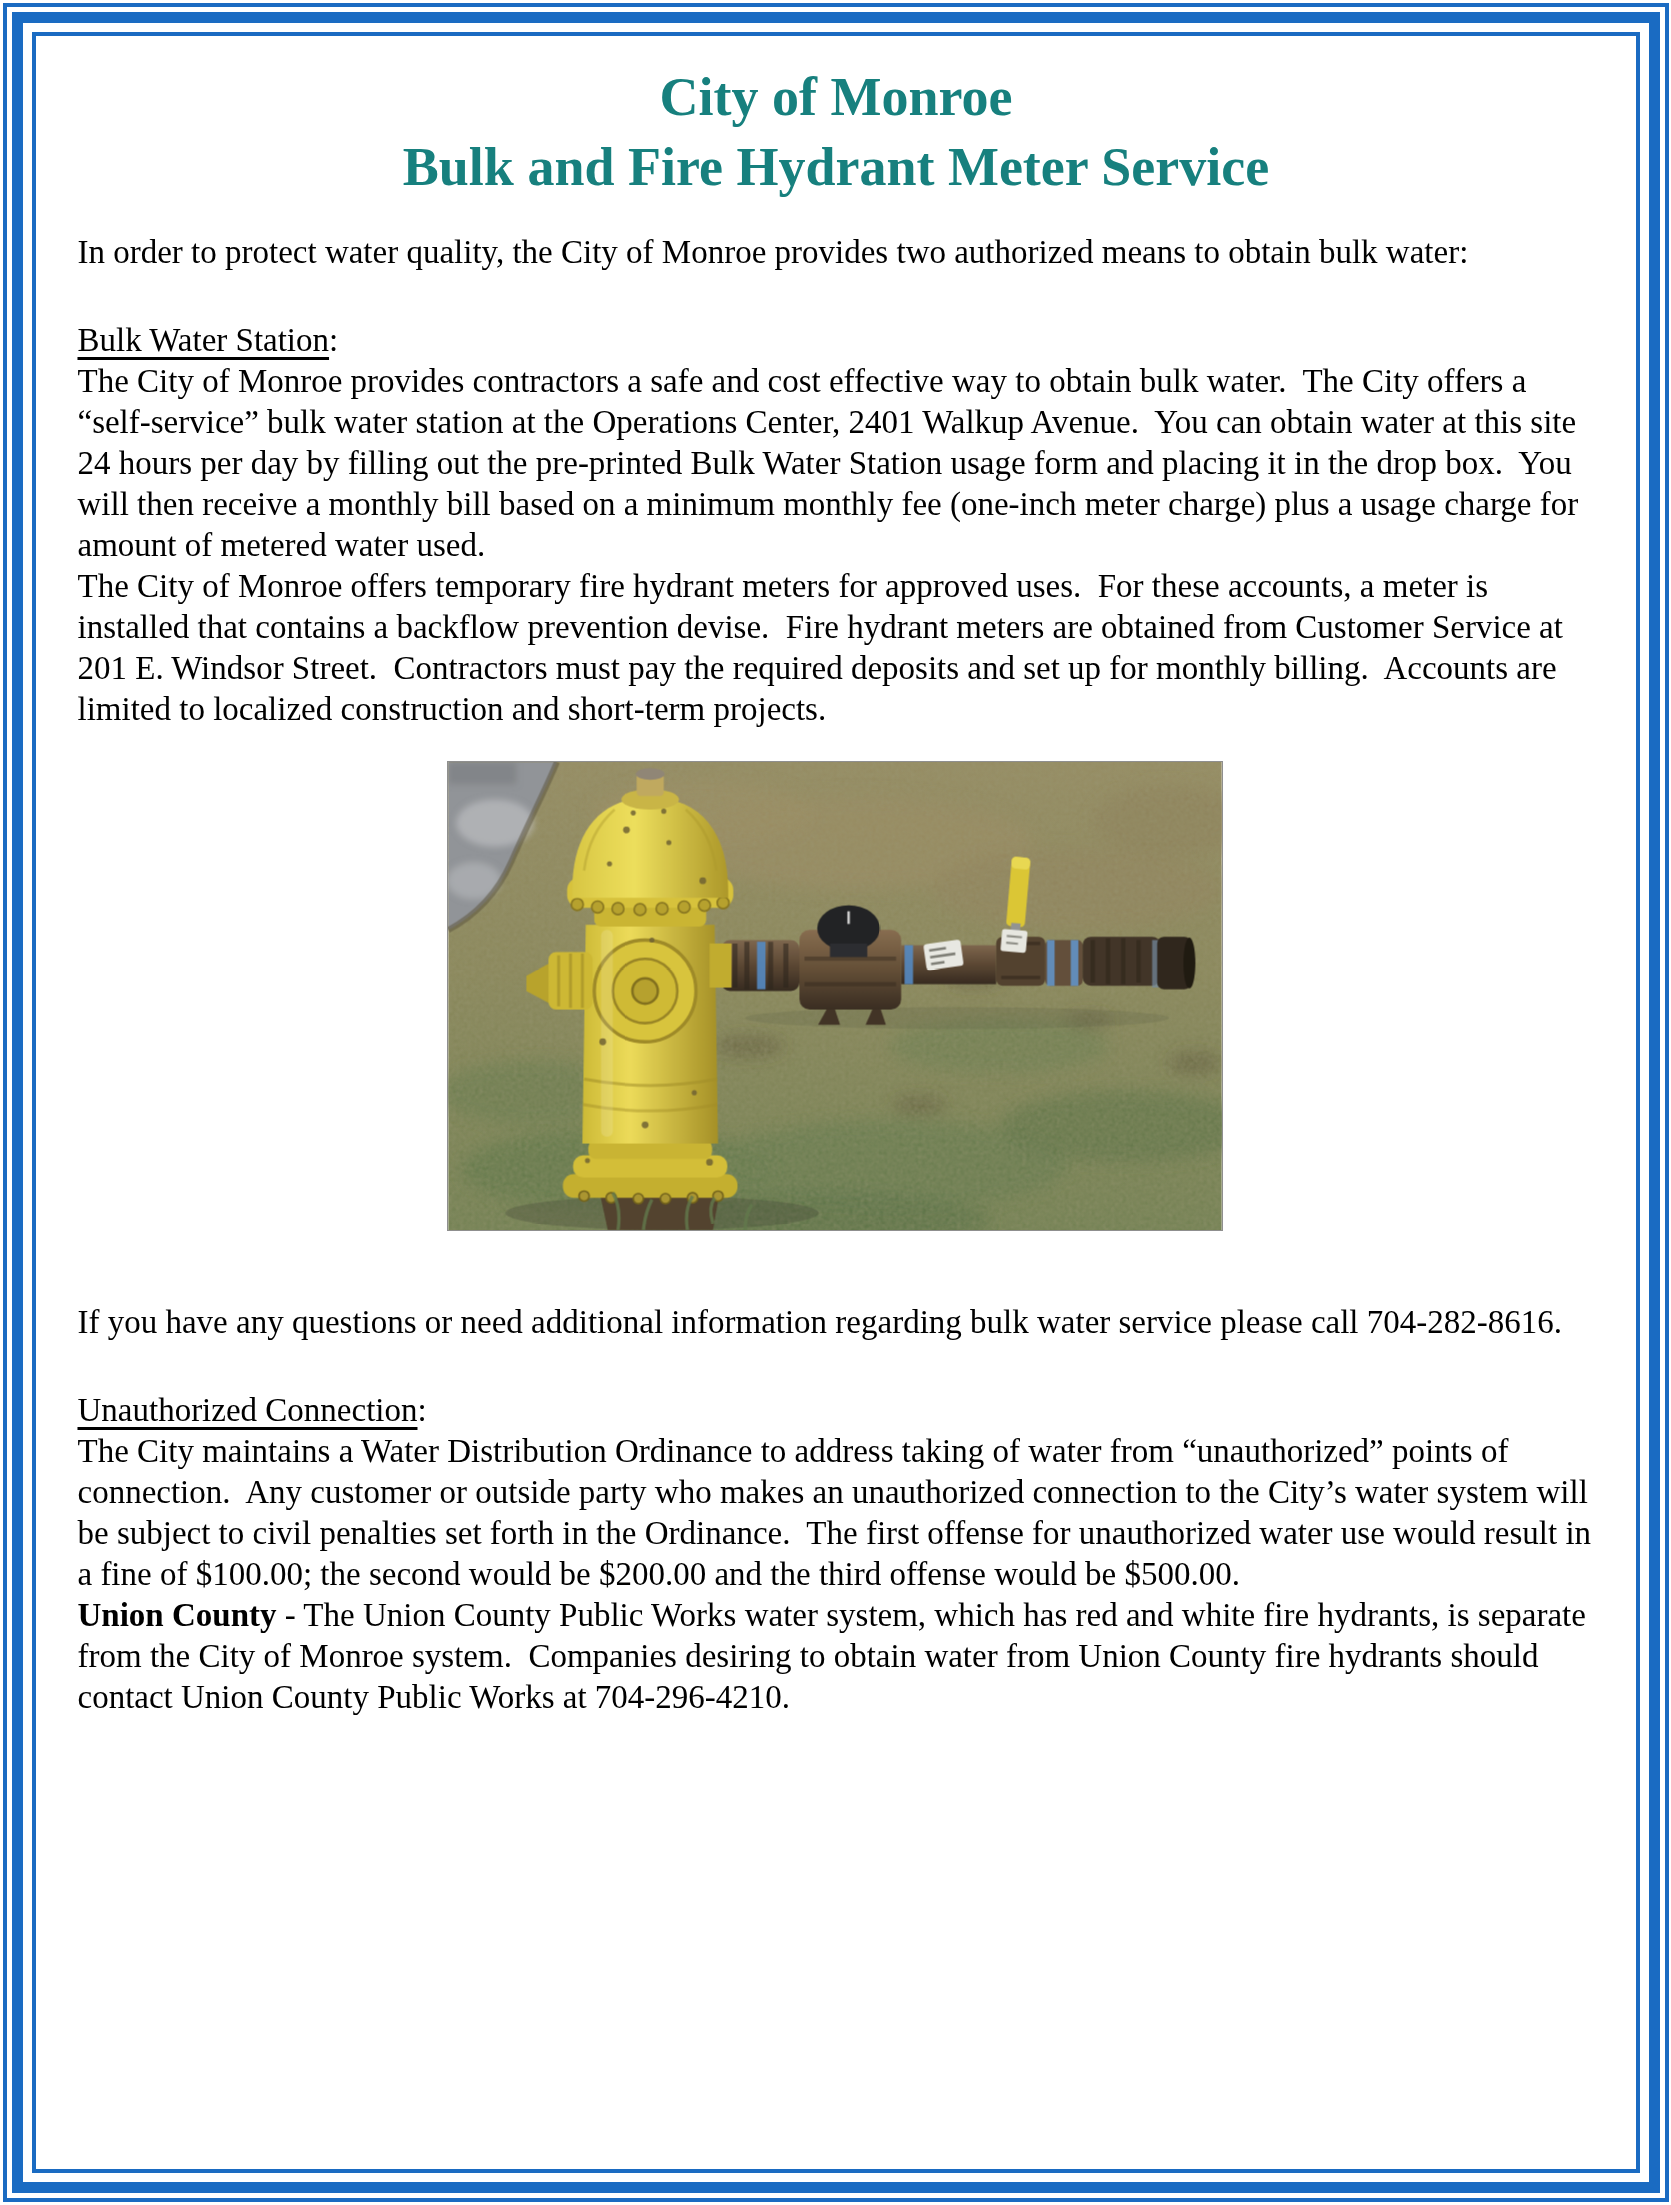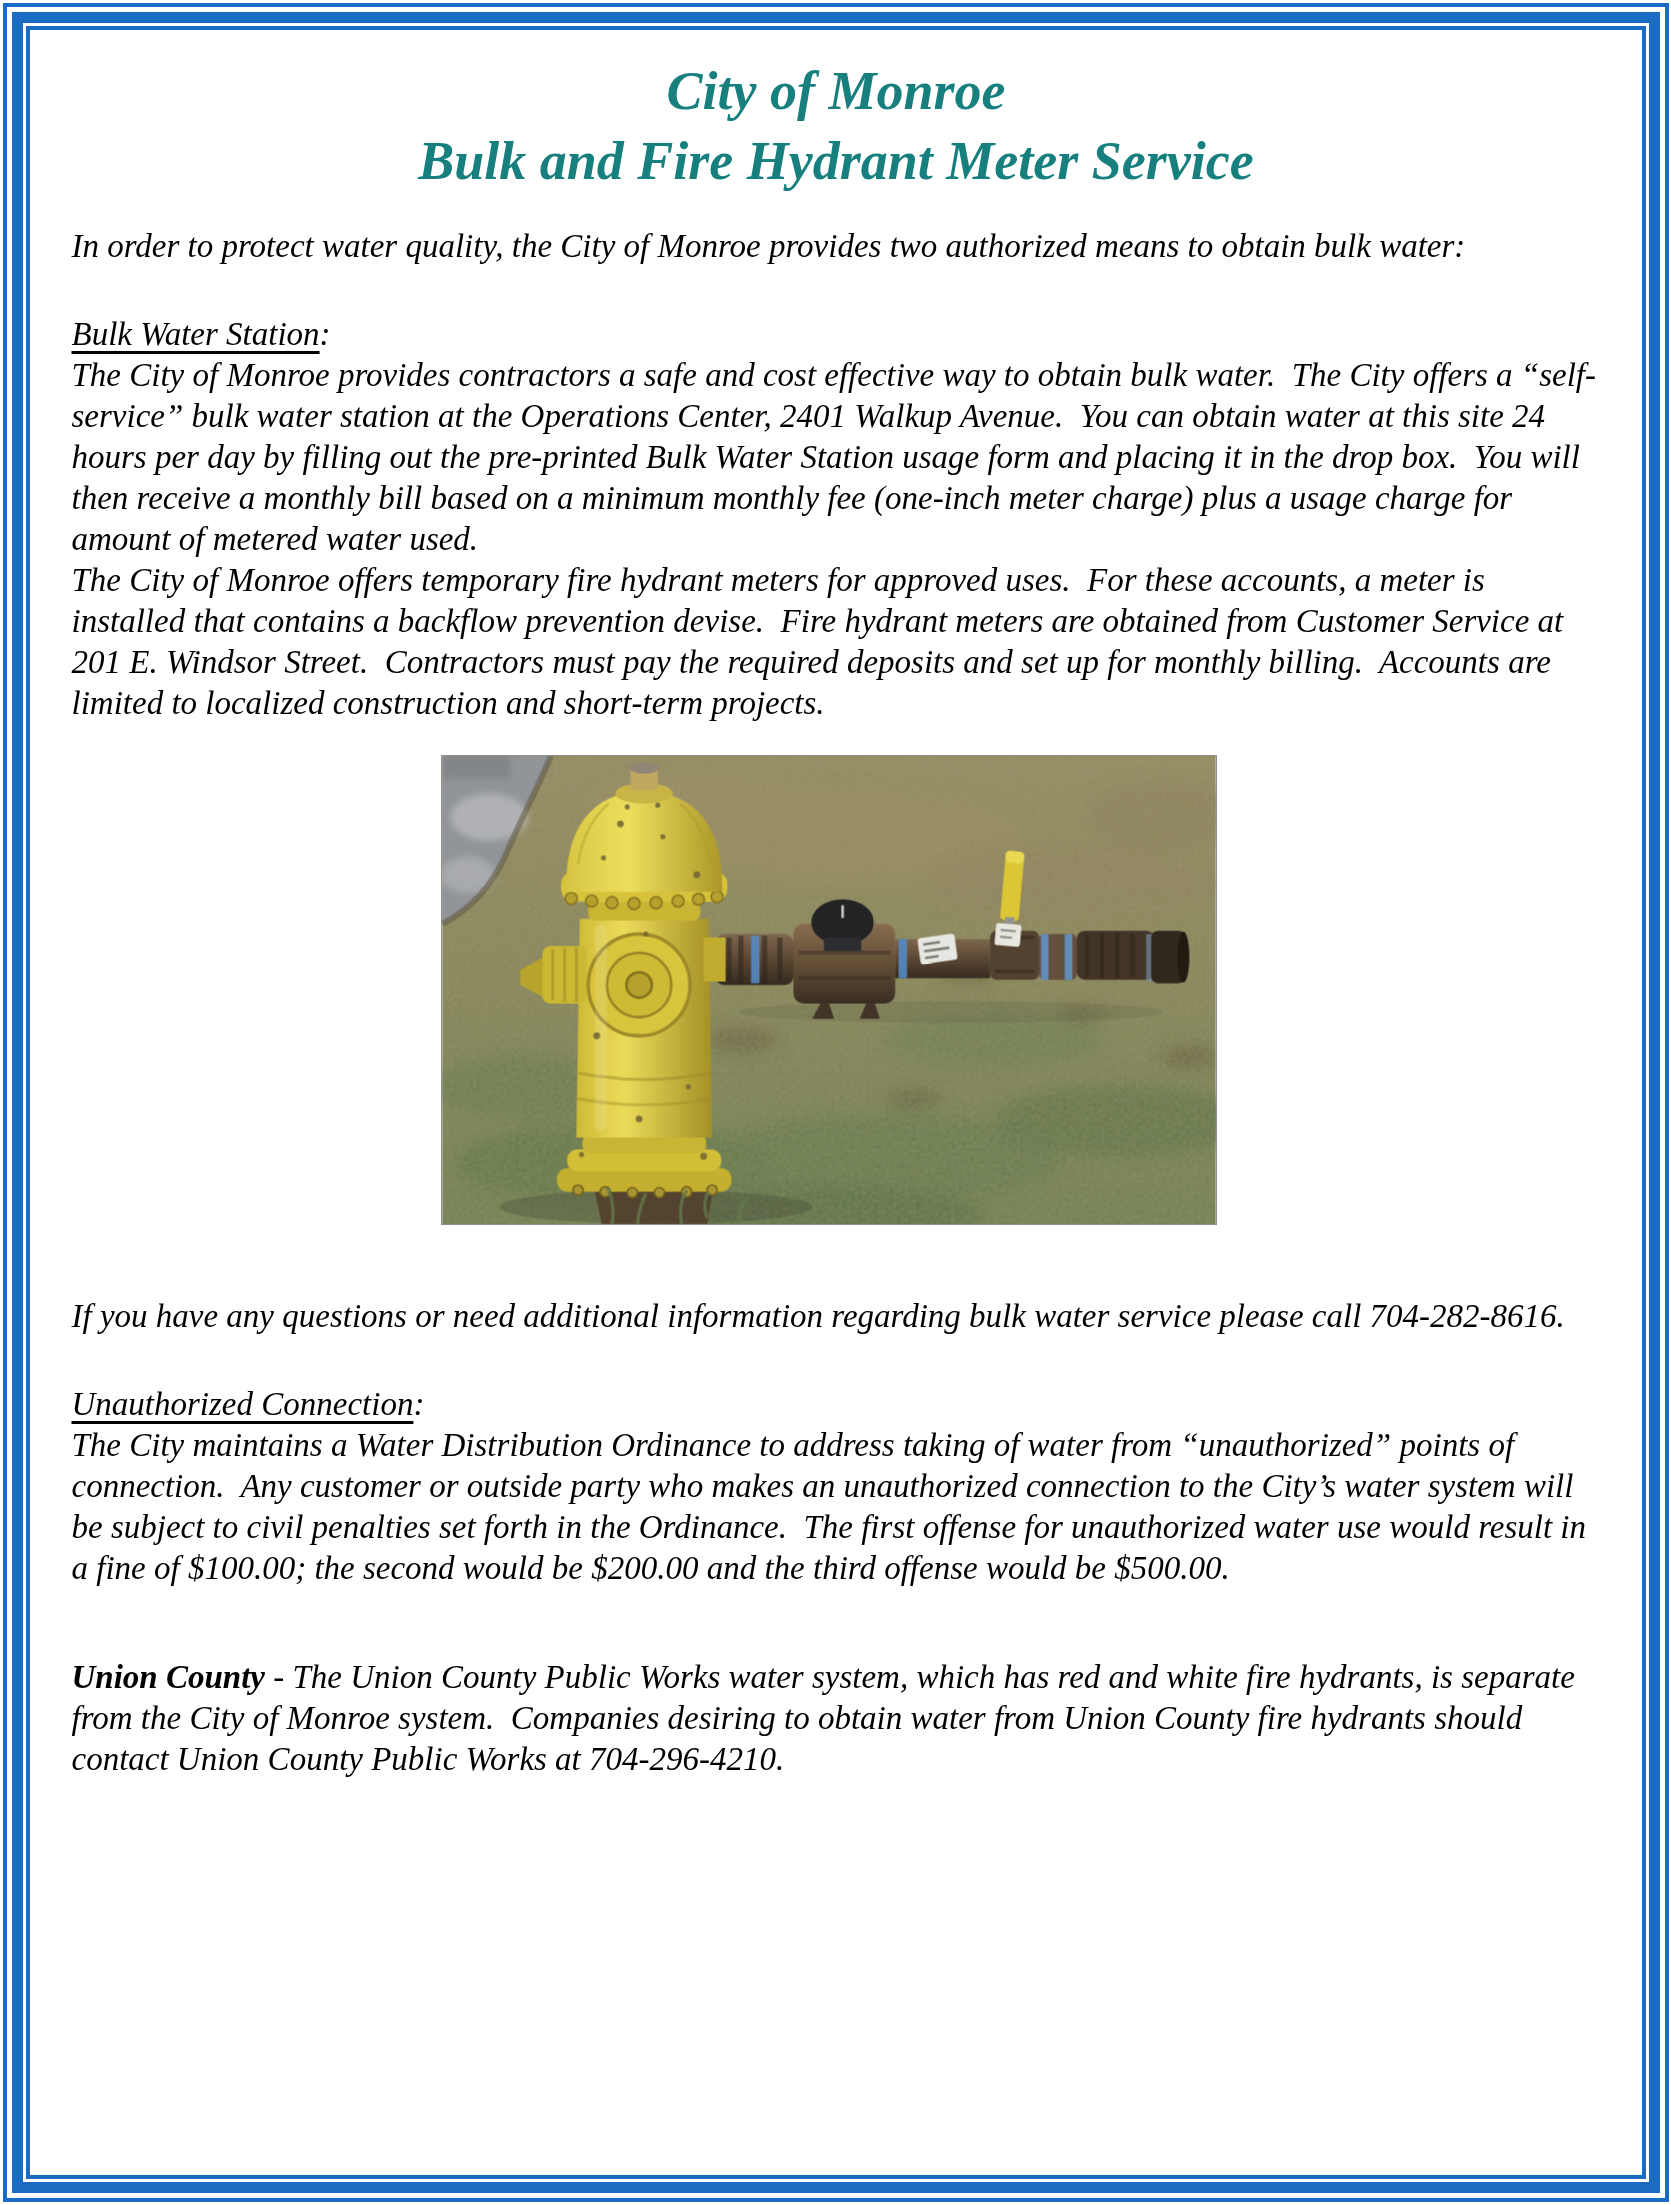--- a/index.html
+++ b/index.html
@@ -6,35 +6,35 @@
     --blue:#1a6bc2;
     --teal:#17807e;
     --ink:#000000;
   }
   html,body{margin:0;padding:0;background:#ffffff;}
   .page{
     width:1672px;height:2205px;box-sizing:border-box;
     padding:3.4px;background:#ffffff;position:relative;
   }
   .b1{height:100%;box-sizing:border-box;border:4.2px solid var(--blue);padding:5.1px;}
-  .b2{height:100%;box-sizing:border-box;border:11px solid var(--blue);padding:3px;font-style:italic;}
+  .b2{height:100%;box-sizing:border-box;border:11px solid var(--blue);padding:9px;}
   .b3{height:100%;box-sizing:border-box;border:4.2px solid var(--blue);padding:13.6px 41px 0 41px;overflow:hidden;}
   .doc{
     font-family:"Liberation Serif","DejaVu Serif",serif;
     font-size:33px;line-height:41px;color:var(--ink);
   }
   .title{
     font-weight:bold;font-size:54px;line-height:70px;
     text-align:center;color:var(--teal);margin:12px 0 0 0;
   }
   p{margin:0;white-space:pre-wrap;}
   .mt50{margin-top:30px;}
   .mt56{margin-top:47px;}
   .mt84{margin-top:71px;}
-  .mt80{margin-top:68px;}
+  .mt80{}
   .heading-u{
     text-decoration:underline;
     text-decoration-thickness:3px;
     text-underline-offset:6px;
   }
   .b{font-weight:bold;}
   .photo{
     width:774px;height:468px;margin:30.5px 0 0 370px;
     border:0.8px solid #8f8f8f;box-sizing:content-box;line-height:0;
   }

